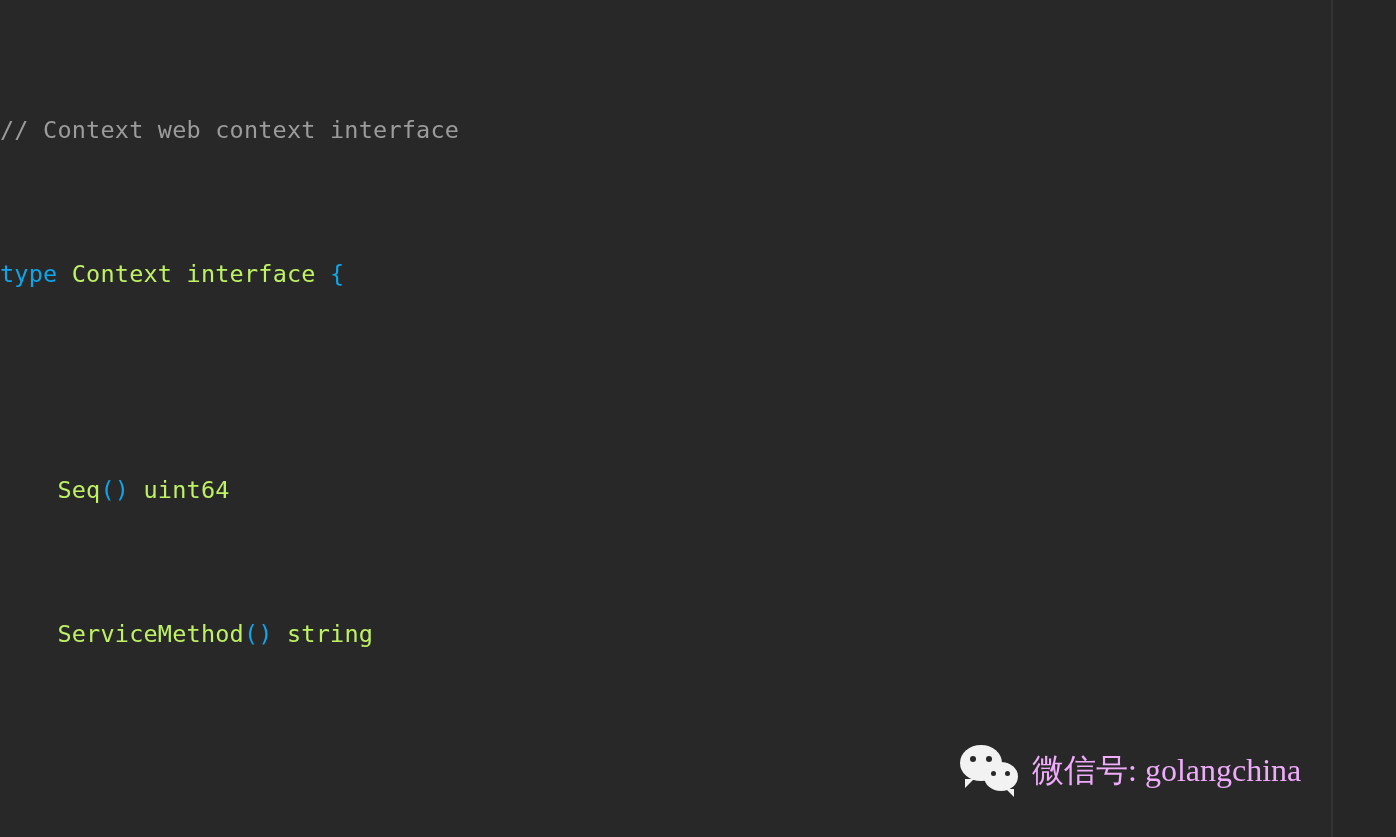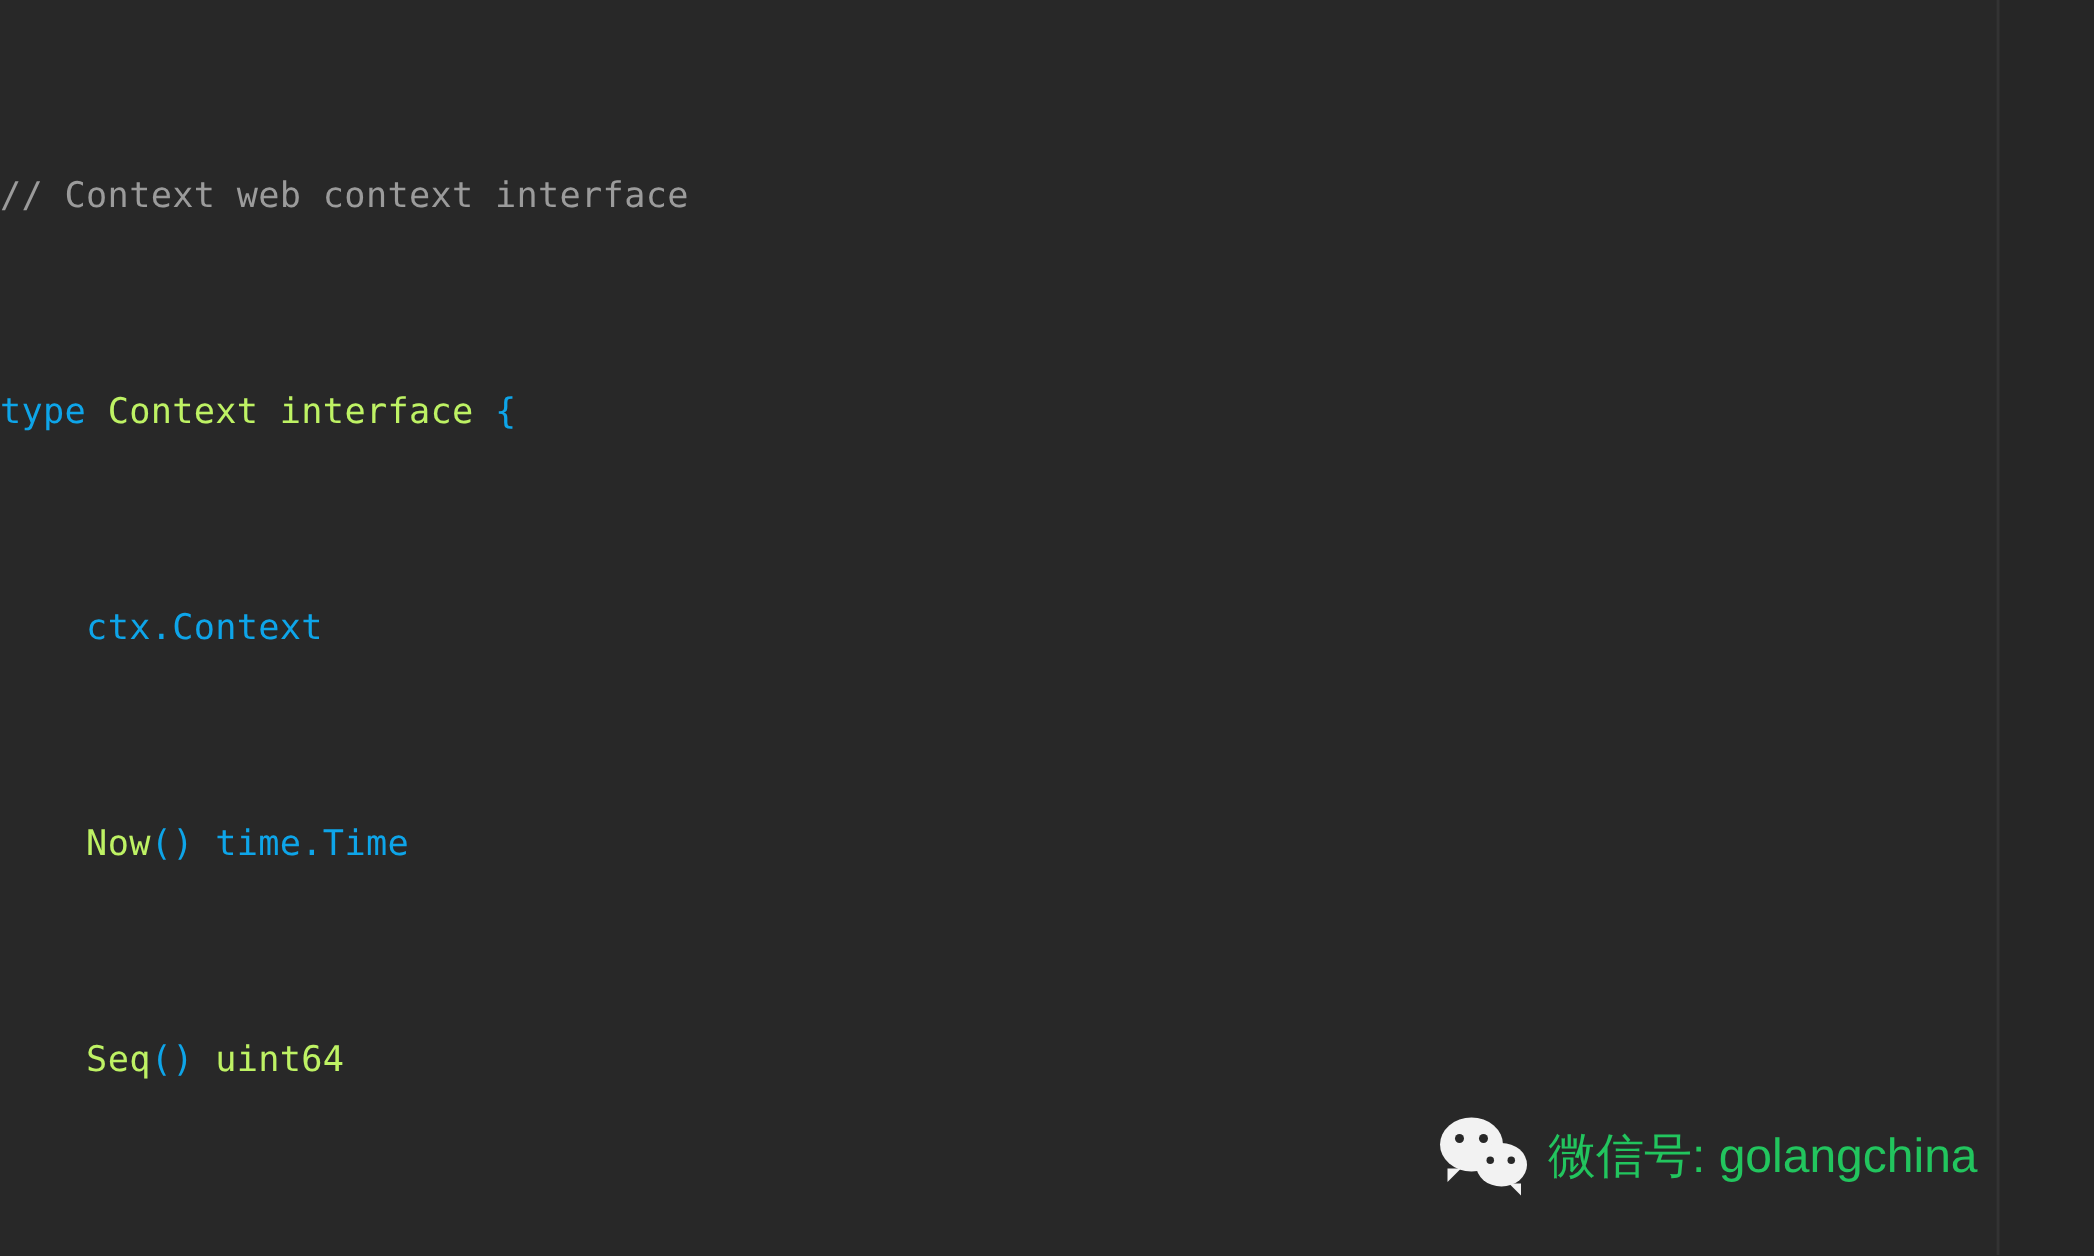--- a/index.html
+++ b/index.html
@@ -96,43 +96,41 @@
     position: absolute;
     background: #282828;
     border-radius: 50%;
     width: 6px; height: 6px;
   }
   #wm-logo .d1 { left: 10px; top: 11px; }
   #wm-logo .d2 { left: 26px; top: 11px; }
   #wm-logo .d3 { left: 31px; top: 26px; width: 5px; height: 5px; }
   #wm-logo .d4 { left: 45px; top: 26px; width: 5px; height: 5px; }
   #wm-text {
-    color: #22c55e;
-    font-family: Liberation Sans, sans-serif;
+    color: #f0abfc;
+    font-family: Liberation Serif, serif;
     font-size: 32px;
     line-height: 40px;
     white-space: nowrap;
   }
 </style>
 </head>
 <body>
 
 <div id="screen">
 
   <div id="right-gutter"></div>
 
   <div id="code">
 
     <span class="ln"><span class="cmt">// Context web context interface</span></span>
 
     <span class="ln"><span class="pln">type </span><span class="typ">Context</span><span class="pln ws"> </span><span class="typ">interface</span><span class="pln"> {</span></span>
 
-    <span class="ln"><span class="pln ws">    </span><span class="pln">ctx.Context</span></span>
 
-    <span class="ln"><span class="pln ws">    </span><span class="typ">Now</span><span class="pln">() </span><span class="pln">time.Time</span></span>
 
     <span class="ln"><span class="pln ws">    </span><span class="typ">Seq</span><span class="pln">() </span><span class="typ">uint64</span></span>
 
     <span class="ln"><span class="pln ws">    </span><span class="typ">ServiceMethod</span><span class="pln">() </span><span class="typ">string</span></span>
 
     
 
     
 
     

